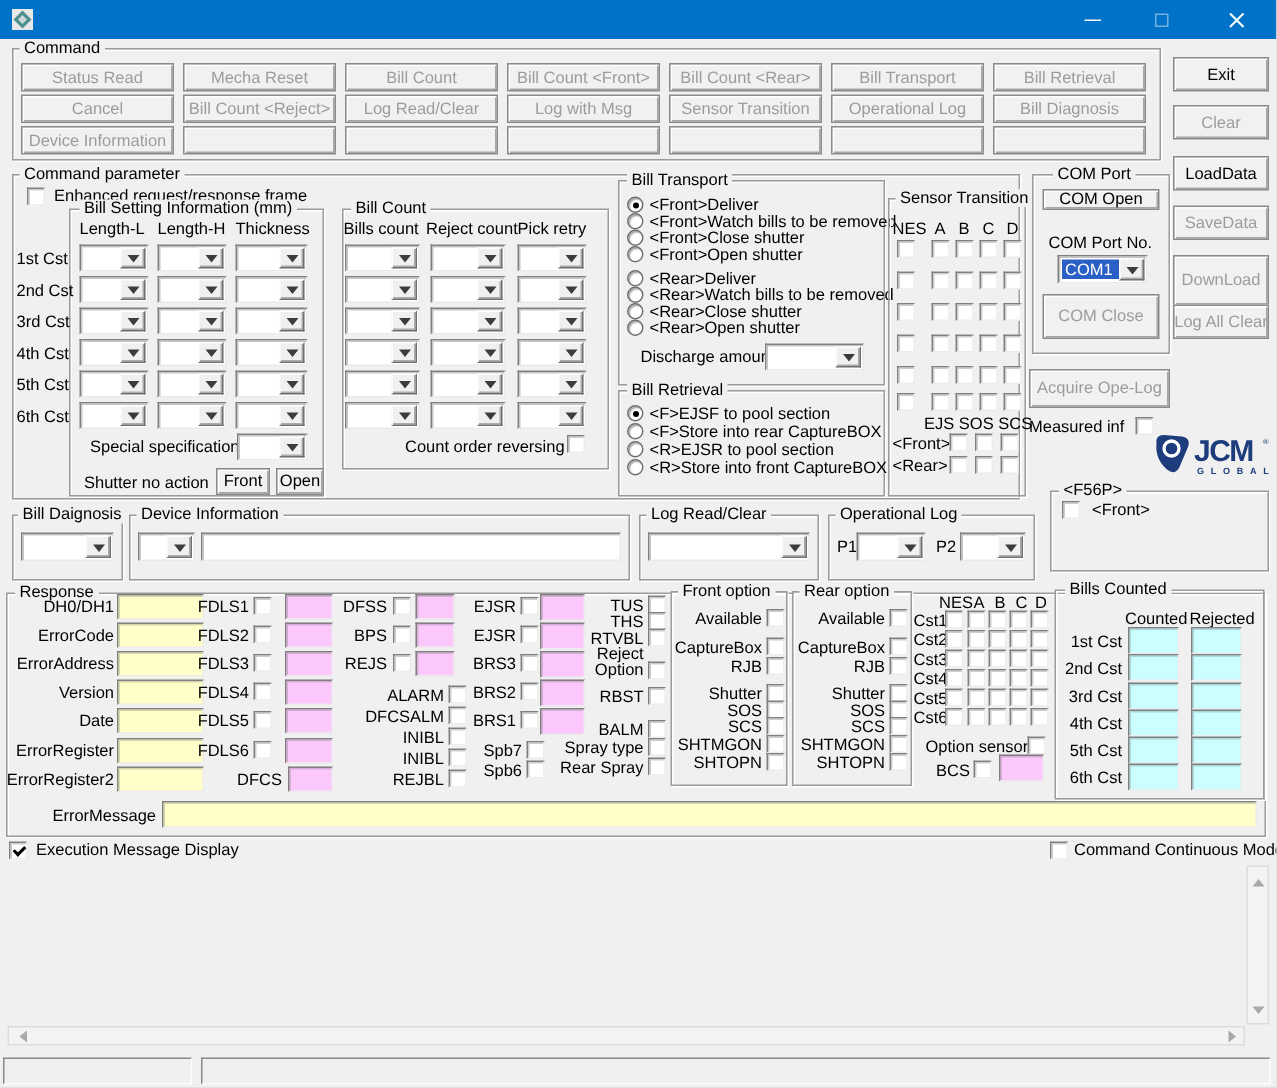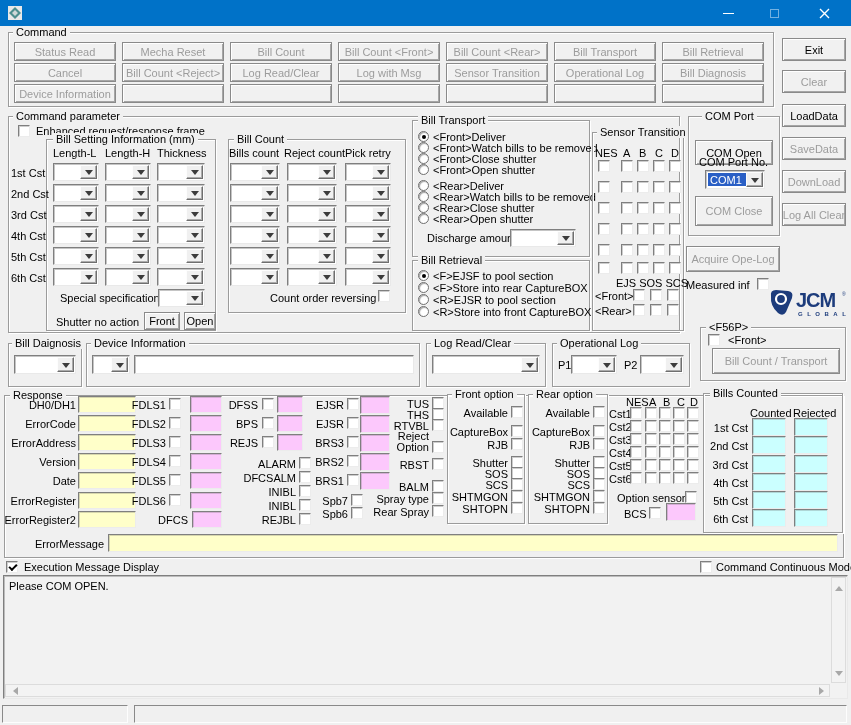--- a/index.html
+++ b/index.html
@@ -78,21 +78,21 @@
   <button class="a btn dis" style="left:230px;top:84px;width:102px;height:19px"></button>
   <button class="a btn dis" style="left:338px;top:84px;width:102px;height:19px"></button>
   <button class="a btn dis" style="left:446px;top:84px;width:102px;height:19px"></button>
   <button class="a btn dis" style="left:554px;top:84px;width:102px;height:19px"></button>
   <button class="a btn dis" style="left:662px;top:84px;width:102px;height:19px"></button>
 
   <button class="a btn" style="left:782px;top:38px;width:64px;height:23px">Exit</button>
   <button class="a btn dis" style="left:782px;top:70px;width:64px;height:23px">Clear</button>
   <button class="a btn" style="left:782px;top:104px;width:64px;height:23px">LoadData</button>
   <button class="a btn dis" style="left:782px;top:137px;width:64px;height:23px">SaveData</button>
-  <button class="a btn dis" style="left:782px;top:170px;width:64px;height:23px">DownLoad</button>
+  <button class="a btn dis" style="left:782px;top:170px;width:64px;height:34px">DownLoad</button>
   <button class="a btn dis" style="left:782px;top:203px;width:64px;height:23px">Log All Clear</button>
 
   <div class="a grp" style="left:8px;top:116px;width:672px;height:217px"></div>
   <span class="a t glb" style="left:13px;top:110px">Command parameter</span>
   <i class="a cb" style="left:18px;top:125px"></i>
   <span class="a t" style="left:36px;top:125px">Enhanced request/response frame</span>
 
   <div class="a grp" style="left:46px;top:139px;width:170px;height:192px"></div>
   <span class="a t glb" style="left:53px;top:133px">Bill Setting Information (mm)</span>
   <span class="a t" style="left:53px;top:147px">Length-L</span>
@@ -228,21 +228,21 @@
   <i class="a cb" style="left:633px;top:289px"></i>
     <i class="a cb" style="left:650px;top:289px"></i>
     <i class="a cb" style="left:667px;top:289px"></i>
   <span class="a t" style="left:595px;top:305px">&lt;Rear&gt;</span>
   <i class="a cb" style="left:633px;top:304px"></i>
     <i class="a cb" style="left:650px;top:304px"></i>
     <i class="a cb" style="left:667px;top:304px"></i>
 
   <div class="a grp" style="left:688px;top:116px;width:92px;height:120px"></div>
   <span class="a t glb" style="left:702px;top:110px">COM Port</span>
-  <button class="a btn" style="left:695px;top:140px;width:78px;height:25px">COM Open</button>
+  <button class="a btn" style="left:695px;top:126px;width:78px;height:14px">COM Open</button>
   <span class="a t" style="left:699px;top:156px">COM Port No.</span>
   <span class="a combo" style="left:705px;top:170px;width:60px;height:19px">
       <b class="selval">COM1</b>
     </span>
   <button class="a btn dis" style="left:695px;top:196px;width:78px;height:30px">COM Close</button>
   <button class="a btn dis" style="left:686px;top:246px;width:94px;height:26px">Acquire Ope-Log</button>
   <span class="a t" style="left:686px;top:279px">Measured inf</span>
   <i class="a cb" style="left:757px;top:278px"></i>
 
   <div class="a" style="left:768px;top:288px;width:80px;height:30px">
@@ -252,21 +252,20 @@
       <text x="28" y="19" font-size="20" font-weight="bold" letter-spacing="-1" fill="#1d3c7c">JCM</text>
       <text x="30" y="28" font-size="6" font-weight="bold" letter-spacing="4.5" fill="#1d3c7c">GLOBAL</text>
       <text x="74" y="8" font-size="5" fill="#1d3c7c">®</text>
     </svg>
   </div>
 
   <div class="a grp" style="left:700px;top:327px;width:146px;height:54px"></div>
   <span class="a t glb" style="left:706px;top:321px">&lt;F56P&gt;</span>
   <i class="a cb" style="left:708px;top:334px"></i>
   <span class="a t" style="left:728px;top:334px">&lt;Front&gt;</span>
-  <button class="a btn dis" style="left:712px;top:348px;width:128px;height:26px">Bill Count / Transport</button>
 
   <div class="a grp" style="left:8px;top:343px;width:74px;height:44px"></div>
   <span class="a t glb" style="left:12px;top:337px">Bill Daignosis</span>
   <span class="a combo" style="left:14px;top:355px;width:62px;height:19px"></span>
 
   <div class="a grp" style="left:86px;top:343px;width:334px;height:44px"></div>
   <span class="a t glb" style="left:91px;top:337px">Device Information</span>
   <span class="a combo" style="left:92px;top:355px;width:38px;height:19px"></span>
   <span class="a sk" style="left:134px;top:355px;width:280px;height:19px"></span>
 
@@ -486,23 +485,20 @@
     <span class="a fld cyan" style="left:794px;top:509px;width:34px;height:18px"></span>
 
   <span class="a t r" style="left:30px;top:538px;width:74px">ErrorMessage</span>
   <span class="a fld yellow" style="left:108px;top:534px;width:730px;height:18px"></span>
 
   <i class="a cb on" style="left:6px;top:561px"></i>
   <span class="a t" style="left:24px;top:561px">Execution Message Display</span>
   <i class="a cb" style="left:700px;top:561px"></i>
   <span class="a t" style="left:716px;top:561px">Command Continuous Mode</span>
 
-  <div class="a sk" style="left:3px;top:575px;width:845px;height:124px;background:#f2f2f2">
-    <span class="a t" style="left:5px;top:4px">Please COM OPEN.</span>
-  </div>
 
   <div class="a scroll" style="left:831px;top:577px;width:15px;height:106px">
     <i class="a arr" style="left:3px;top:4px;border-bottom:5px solid #a8a8a8"></i>
     <i class="a arr" style="left:3px;top:93px;border-top:5px solid #a8a8a8"></i>
   </div>
 
   <div class="a scroll" style="left:5px;top:684px;width:825px;height:13px">
     <i class="a arr" style="left:3px;top:2px;border-right:5px solid #a8a8a8"></i>
     <i class="a arr" style="left:813px;top:2px;border-left:5px solid #a8a8a8"></i>
   </div>

